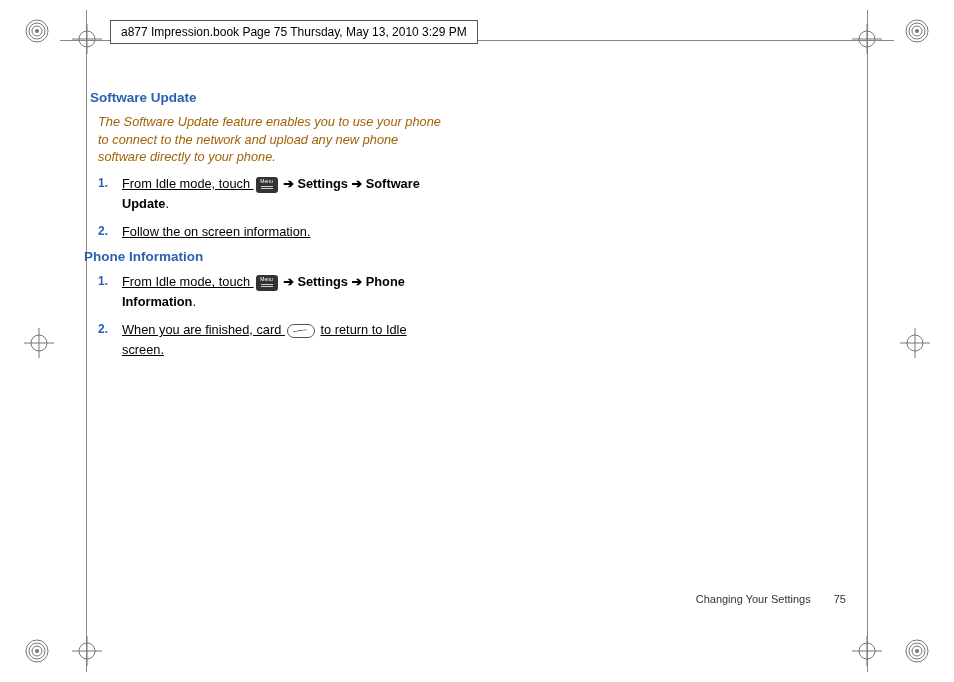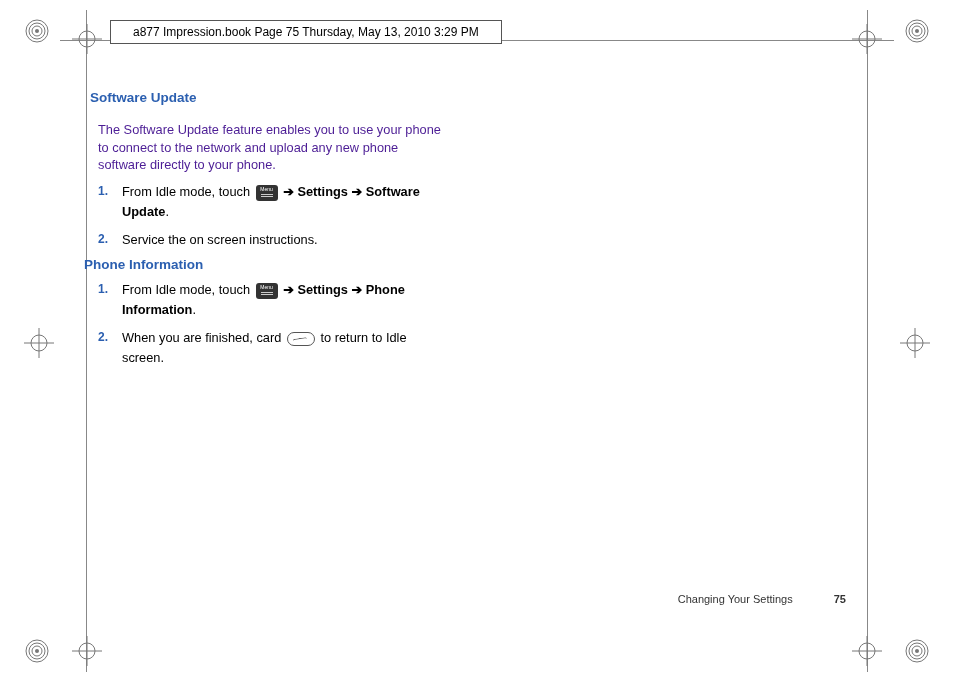--- a/index.html
+++ b/index.html
@@ -14,48 +14,49 @@
     
     .reg { position: absolute; }
     .reg svg { display: block; }
     .hairline-top { position: absolute; top: 40px; left: 60px; right: 60px; height: 1px; background: #888; }
     .hairline-left-v { position: absolute; top: 10px; bottom: 10px; left: 86px; width: 1px; background: #888; }
     .hairline-right-v { position: absolute; top: 10px; bottom: 10px; right: 86px; width: 1px; background: #888; }
     .header-box {
       position: absolute;
       top: 20px; left: 110px;
       border: 1px solid #555;
-      padding: 4px 22px;
+      padding: 4px 10px;
       font-size: 12px;
       background: #fff;
       z-index: 5;
     }
     .content {
       position: absolute;
       top: 90px;
       left: 90px;
       width: 360px;
     }
     .section-head {
       color: #2b5fb0;
       font-weight: bold;
       font-size: 13.5px;
       margin: 0 0 8px 0;
       font-family: Verdana, Arial, sans-serif;
     }
     .body-text {
       font-size: 12.8px;
       line-height: 1.38;
-      color: #4c1d95;
-      margin: 16px 0 8px 8px;
+      color: #a16207;
+      margin: 8px 0 8px 8px;
+      font-style: italic;
     }
     ol { list-style: none; margin-left: 4px; }
     ol li { position: relative; padding-left: 28px; margin-bottom: 8px; font-size: 12.8px; line-height: 1.55; }
     ol li .num { position: absolute; left: 4px; top: 0; font-weight: bold; color: #2b5fb0; font-size: 12px; }
-    .step .txt { display: inline; }
+    .step .txt { display: inline; text-decoration: underline; }
     .bold { font-weight: bold; }
     .arrow { font-weight: bold; }
     .menu-icon {
       display: inline-block;
       width: 22px; height: 16px;
       background: #333;
       border-radius: 3px;
       vertical-align: middle;
       margin: 0 2px;
       position: relative;
@@ -88,21 +89,21 @@
       border-radius: 2px;
       transform: rotate(-8deg);
     }
     .footer {
       position: absolute;
       top: 593px;
       right: 108px;
       font-size: 11px;
       color: #333;
     }
-    .footer .pg { margin-left: 38px; font-weight: bold; }
+    .footer .pg { margin-left: 20px; }
   </style>
 </head>
 <body>
 
 <div class="hairline-top"></div>
 <div class="hairline-left-v"></div>
 <div class="hairline-right-v"></div>
 
 <div class="reg" style="top:18px; left:24px;">
   <svg width="26" height="26">
@@ -190,21 +191,21 @@
       <span class="num">1.</span>
       <span class="txt">From Idle mode, touch </span>
       <span class="menu-icon">Menu</span>
       <span class="arrow"> ➔ </span>
       <span class="bold">Settings</span>
       <span class="arrow">  ➔ </span>
       <span class="bold">Software Update</span><span>.</span>
     </li>
     <li class="step">
       <span class="num">2.</span>
-      <span class="txt">Service the on screen instructions.</span>
+      <span class="txt">Follow the on screen information.</span>
     </li>
   </ol>
 
   <div class="section-head" style="margin-top:6px; margin-left:-6px;">Phone Information</div>
   <ol>
     <li class="step">
       <span class="num">1.</span>
       <span class="txt">From Idle mode, touch </span>
       <span class="menu-icon">Menu</span>
       <span class="arrow"> ➔ </span>

